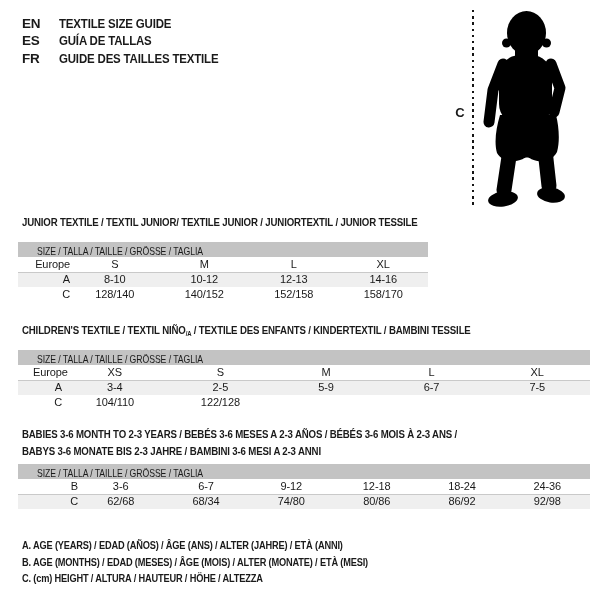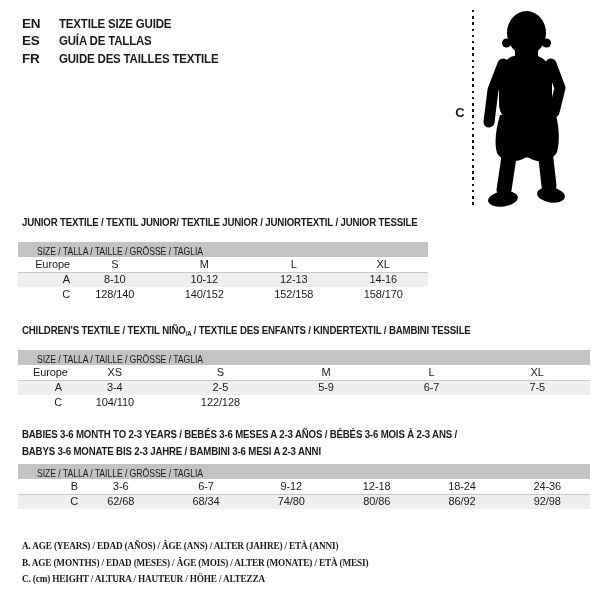--- a/index.html
+++ b/index.html
@@ -35,21 +35,21 @@
   #junior-table{width:410px;top:242px;}
   #junior-table .trow{grid-template-columns:52px repeat(4,1fr);}
   #children-table{width:572px;top:350px;}
   #children-table .trow{grid-template-columns:44px repeat(5,1fr);}
   #babies-table{width:572px;top:464px;}
   #babies-table .trow{grid-template-columns:60px repeat(6,1fr);}
   #junior-title{left:22px;top:216px;}
   #children-title{left:22px;top:324px;}
   #babies-title{left:22px;top:426px;line-height:17px;}
   
-  #footnotes{position:absolute;left:22px;top:537px;font-family:Liberation Serif, serif;}
+  #footnotes{position:absolute;left:22px;top:537px;}
   .footnote{font-weight:bold;font-size:11px;letter-spacing:-.2px;line-height:16.5px;
     transform:scaleX(.84);transform-origin:left center;white-space:nowrap;}
 </style>
 </head>
 <body>
 
 <div id="page" style="--bar: #c3c3c3; --stripe: #efefef; color: rgb(26, 26, 26);">
 
   <div id="lang-list">
     <div class="lang-row">

